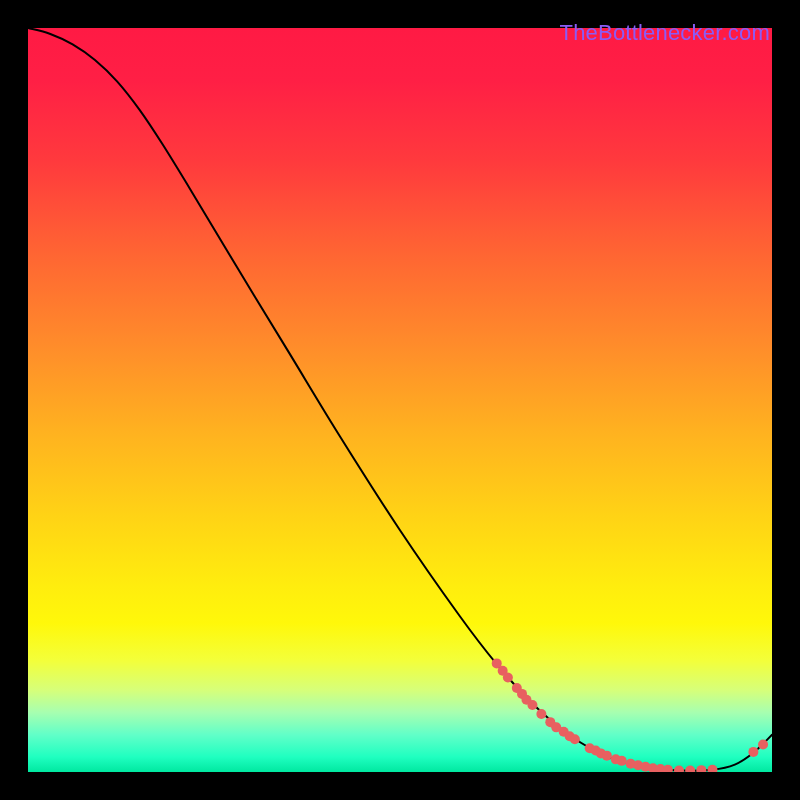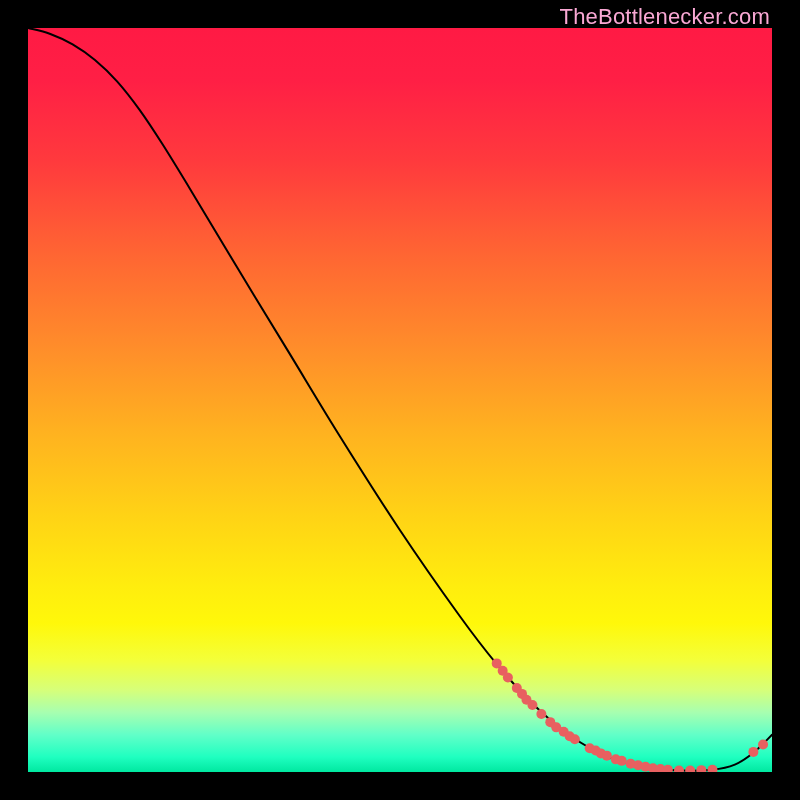--- a/index.html
+++ b/index.html
@@ -21,23 +21,23 @@
   }
   .plot-area {
     position: absolute;
     left: 0;
     top: 0;
     width: 744px;
     height: 744px;
   }
   .watermark {
     position: absolute;
-    top: 4px;
+    top: 20px;
     right: 30px;
-    color: #f9a8d4;
+    color: #8b5cf6;
     font-size: 22px;
     font-weight: 400;
     letter-spacing: 0.2px;
   }
   svg { display: block; }
 </style>
 </head>
 <body>
 
 <div class="frame">

